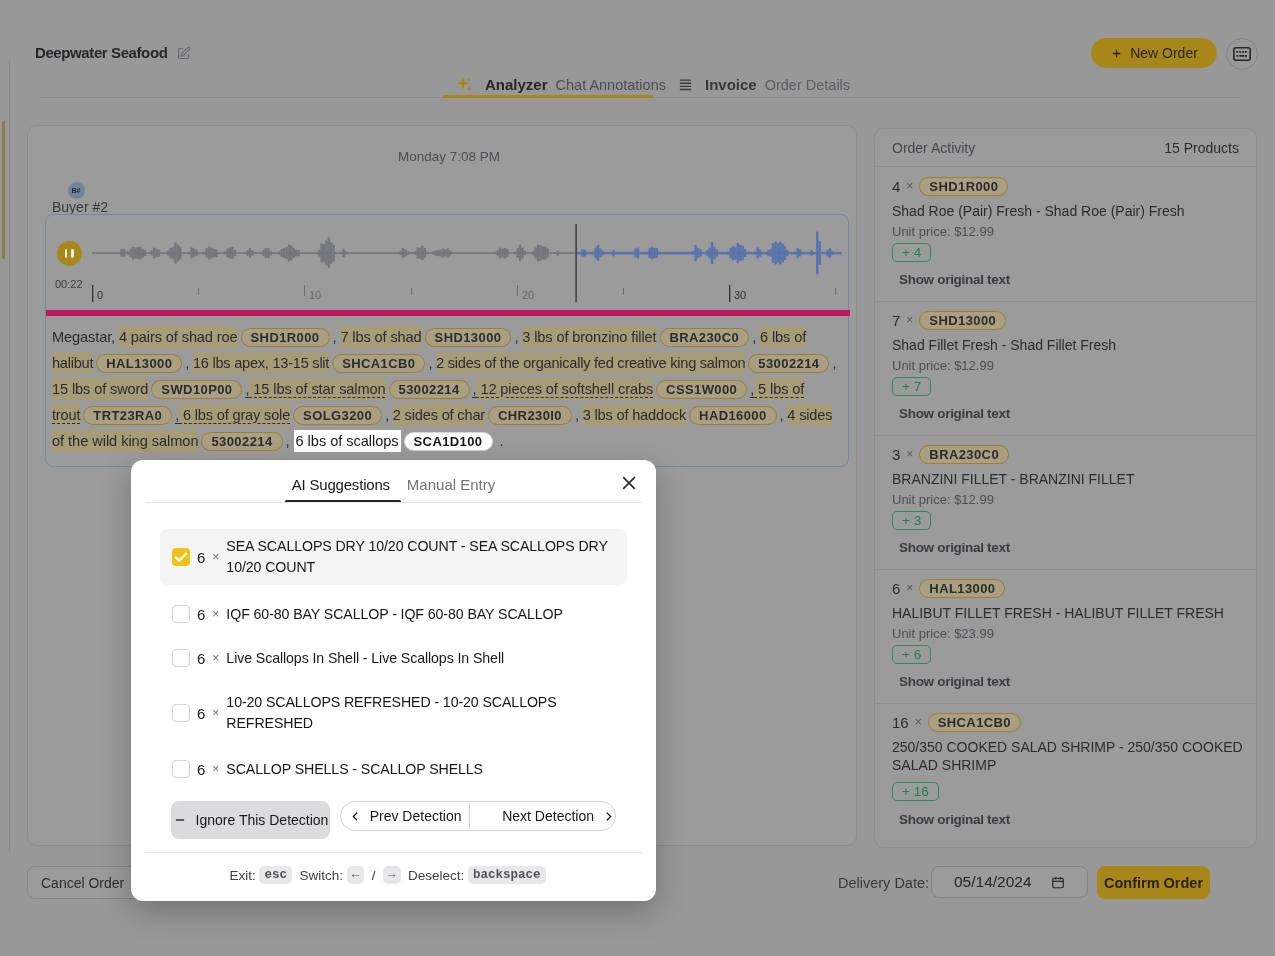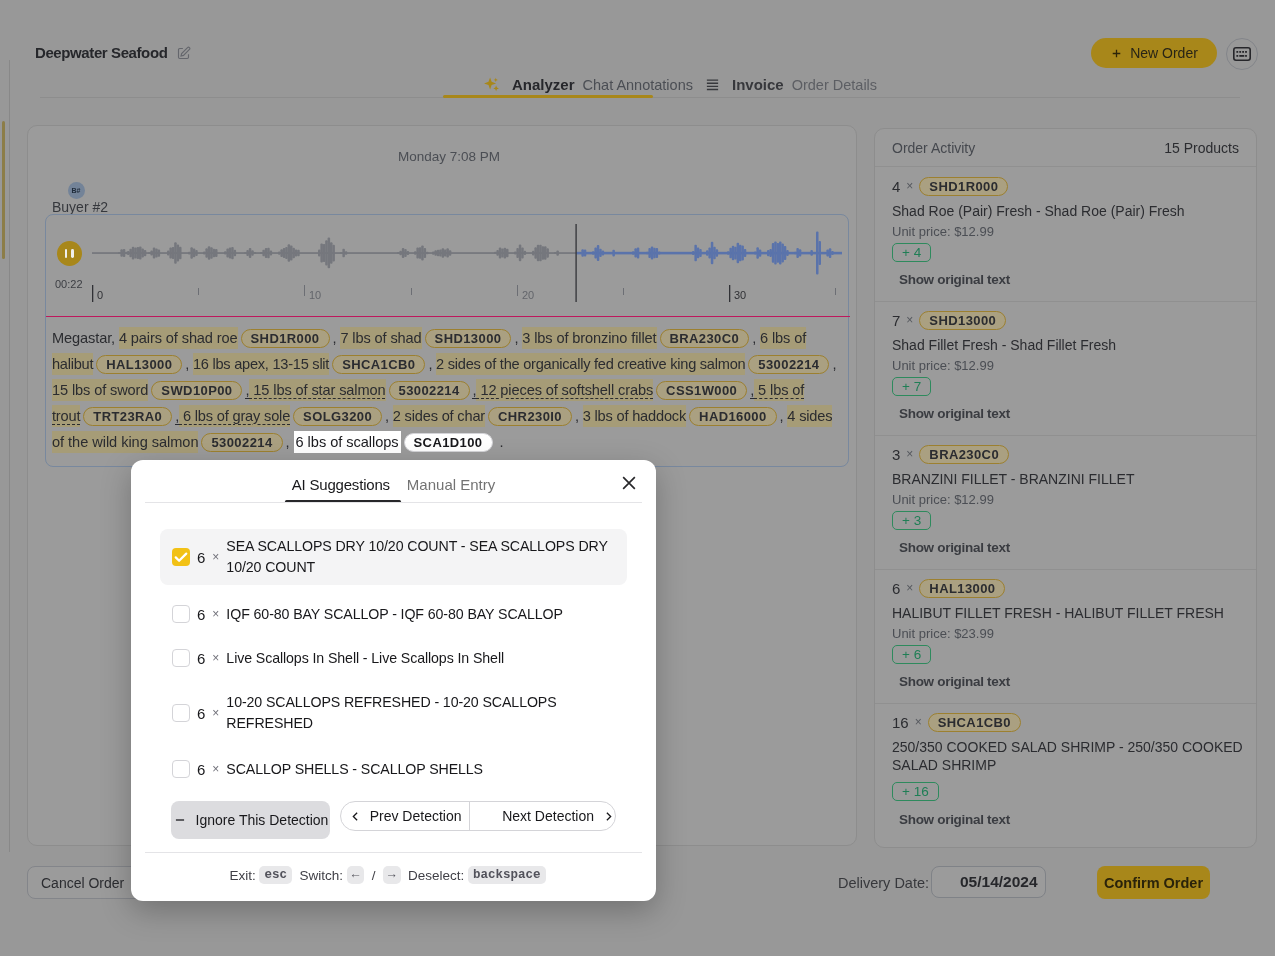--- a/index.html
+++ b/index.html
@@ -15,40 +15,40 @@
   color:#282416; font-size:14px; font-weight:500; display:flex; align-items:center; justify-content:center; }
 .btn-kb { left:1226px; top:38px; width:32px; height:32px; border:1px solid #83858a; border-radius:50%;
   display:flex; align-items:center; justify-content:center; }
 
 
 .rail { left:0; top:60px; width:10px; height:792px; border-right:1px solid #888888; }
 .railgold { left:2px; top:121px; width:3px; height:138px; background:#8c7d48; border-radius:2px;}
 
 
 .tabrow { left:40px; top:70px; width:1200px; height:28px; border-bottom:1px solid #8d8d8d; }
-.tabitems { position:absolute; left:483px; top:76px; display:flex; align-items:center; height:17px; }
+.tabitems { position:absolute; left:456px; top:76px; display:flex; align-items:center; height:17px; }
 .tab-underline { left:443px; top:95px; width:210px; height:3px; background:#a8871a; border-radius:2px; }
 .t-analyzer { font-size:15px; font-weight:bold; color:#26272b; margin-left:12px; }
 .t-chatann { font-size:14.5px; color:#4b4e54; margin-left:8px; }
 .t-invoice { font-size:15px; font-weight:bold; color:#37383c; margin-left:12px; }
 .t-orderdet { font-size:14.5px; color:#5c5e63; margin-left:8px; }
 
 
 .chatpanel { left:27px; top:125px; width:830px; height:721px; background:#9b9b9b; border:1px solid #8d8d8d; border-radius:10px; }
 .chatdate { position:absolute; left:7px; top:23px; width:100%; text-align:center; font-size:13.5px; color:#4b4e54; }
 .buyerrow { position:absolute; left:16px; top:56px; display:flex; align-items:center;flex-direction:column; }
 .avatar { width:17px; height:17px; border-radius:50%; background:#738398; color:#1f2b3a; font-size:7px; font-weight:bold;
   display:flex; align-items:center; justify-content:center; }
 .buyername { margin-left:8px; font-size:14px; color:#36383d; }
 .bubble { position:absolute; left:17px; top:88px; width:804px; height:253px; border:1px solid #78889e; border-radius:8px; background:#9b9b9b; }
 .pausebtn { position:absolute; left:11px; top:26px; width:25px; height:25px; border-radius:50%; background:#a8871a; }
 .pausebtn:before { content:""; position:absolute; left:7.5px; top:8px; width:2.8px; height:9px; background:#efefec; border-radius:1.4px; }
 .pausebtn:after { content:""; position:absolute; left:14px; top:8px; width:2.8px; height:9px; background:#efefec; border-radius:1.4px; }
 .ptime { position:absolute; left:9px; top:63px; font-size:11px; color:#3c3e43; }
-.transcript { position:absolute; left:0px; top:101px; width:804px; border-top:1px solid #be185d; padding:8px 8px 0 6px; }
+.transcript { position:absolute; left:0px; top:95px; width:804px; border-top:6px solid #be185d; padding:8px 8px 0 6px; }
 .tl { height:26px; line-height:26px; white-space:nowrap; font-size:14.6px; color:#2b2c30; letter-spacing:-0.05px; }
 .tl:nth-child(1) { letter-spacing:-0.12px; }
 .tl:nth-child(2) { letter-spacing:-0.25px; }
 .tl:nth-child(3) { letter-spacing:-0.12px; }
 .tl:nth-child(4) { letter-spacing:-0.18px; }
 .hl { background:#a69c77; padding:3px 0; }
 .pill { display:inline-block; height:19px; line-height:17px; border:1px solid #9c8030; background:#aaa081; color:#2b2c30;
   border-radius:9.5px; padding:0 9px; font-size:13px; font-weight:bold; letter-spacing:0.4px; vertical-align:0px; margin:0 3px; }
 .dash { text-decoration:underline; text-decoration-style:dashed; text-underline-offset:3px; text-decoration-thickness:1px; }
 .spot { background:#ffffff; color:#1a1a1e; position:relative; z-index:60; padding:3px 2px; }
@@ -67,22 +67,22 @@
 .iprice { position:absolute; left:17px; font-size:13px; color:#4b4e54; }
 .gbadge { position:absolute; left:17px; border:1px solid #2e8a5d; color:#1f7e55; font-size:13.5px; font-weight:500;
   border-radius:5px; padding:0 9px; height:19px; line-height:18px; }
 .showorig { position:absolute; left:24px; font-size:13.5px; font-weight:bold; color:#3a3c41; letter-spacing:-0.3px; }
 .idiv { position:absolute; left:0; width:100%; border-top:1px solid #909090; }
 
 
 .btn-cancel { left:27px; top:866px; width:133px; height:33px; border:1px solid #83858a; border-radius:8px; background:#9b9b9b;
   font-size:14px; font-weight:500; color:#2b2c30; display:flex; align-items:center; padding-left:13px; }
 .dlabel { left:838px; top:875px; font-size:14.5px; color:#37383c; }
-.dinput { left:931px; top:866px; width:115px; height:32px; border:1px solid #7f8287; border-radius:8px; background:#9b9b9b;
-  display:flex; align-items:center; justify-content:space-between; padding:0 28px; font-size:15.5px; font-weight:700; color:#26272b; }
+.dinput { left:931px; top:866px; width:157px; height:32px; border:1px solid #7f8287; border-radius:8px; background:#9b9b9b;
+  display:flex; align-items:center; justify-content:space-between; padding:0 22px; font-size:15.5px; font-weight:400; color:#26272b; }
 .btn-confirm { left:1097px; top:866px; width:113px; height:33px; background:#a8871a; border-radius:8px;
   color:#2a230a; font-size:14.5px; font-weight:bold; display:flex; align-items:center; justify-content:center; }
 
 
 .modal { left:131px; top:460px; width:525px; height:441px; background:#ffffff; border-radius:12px; z-index:70;
   box-shadow:0 10px 30px rgba(0,0,0,0.25); }
 .mclose { position:absolute; right:17px; top:13px; width:20px; height:20px; }
 .mtabs { position:absolute; left:0; top:16px; width:100%; display:flex; justify-content:center; font-size:15px; }
 .mtab1 { color:#18181b; letter-spacing:-0.2px; }
 .mtab2 { color:#737373; margin-left:17px; }

